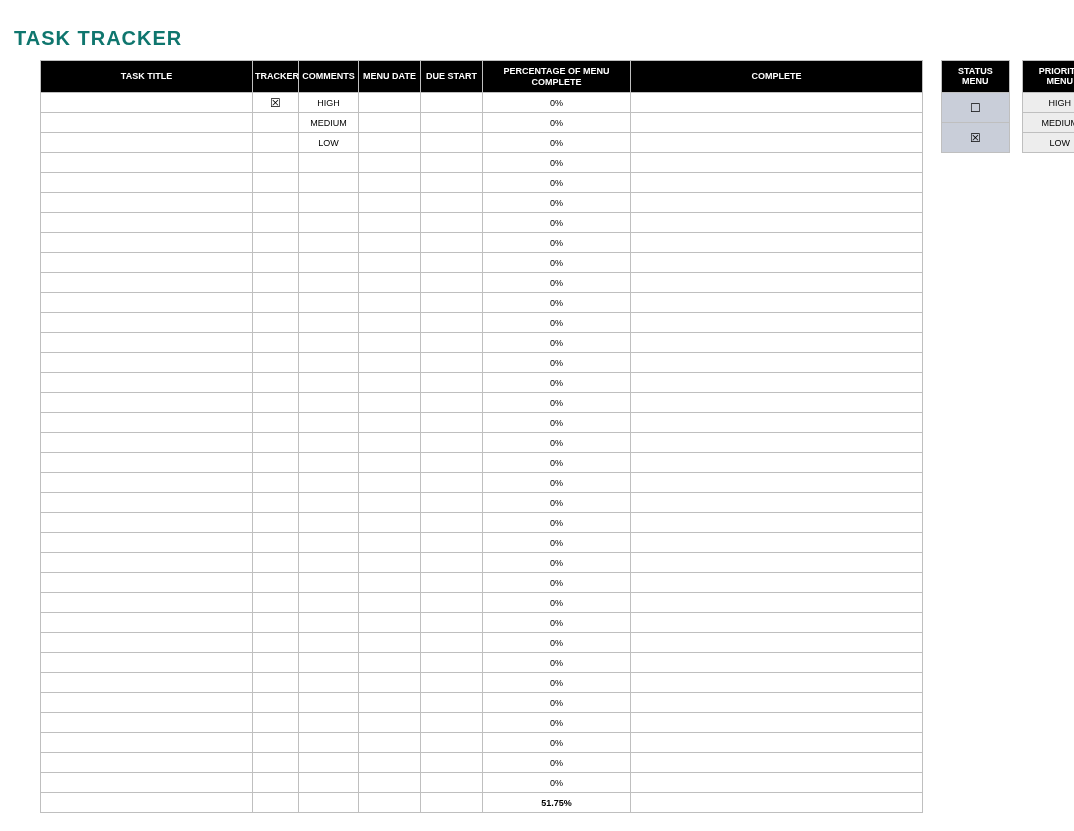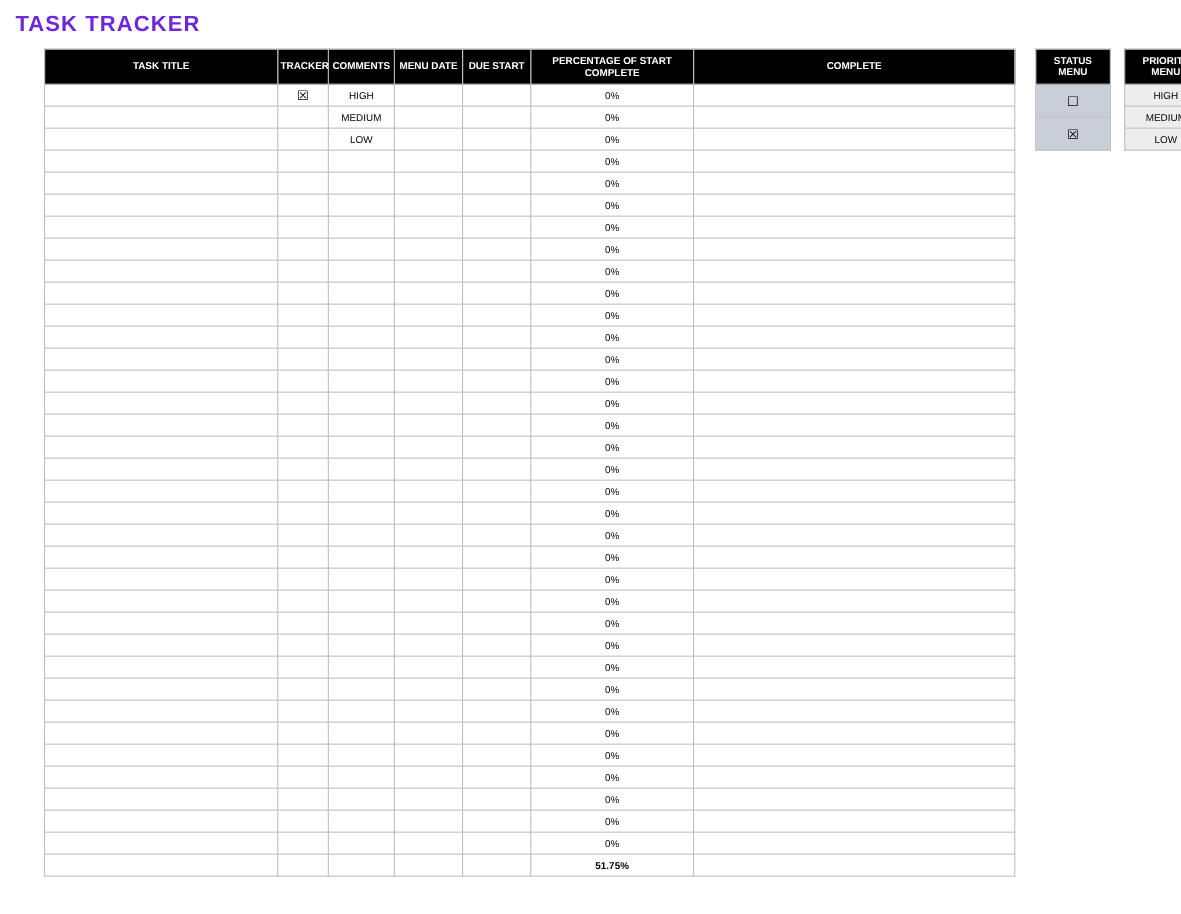--- a/index.html
+++ b/index.html
@@ -6,23 +6,23 @@
   body {
     margin: 0;
     padding: 10px 12px;
     font-family: Arial, Helvetica, sans-serif;
     background: #ffffff;
     width: 1074px;
   }
   .title {
     font-size: 20px;
     font-weight: bold;
-    color: #6d28d9;
+    color: #0f766e;
     letter-spacing: 1px;
-    margin: 1px 0 10px 2px;
+    margin: 17px 0 10px 2px;
   }
   .layout {
     display: flex;
     align-items: flex-start;
     gap: 18px;
   }
   table.main {
     border-collapse: collapse;
     table-layout: fixed;
     width: 910px;
@@ -114,21 +114,21 @@
         <col class="col-pct">
         <col class="col-comments">
     </colgroup>
     <thead>
       <tr>
         <th>TASK TITLE</th>
         <th>TRACKER</th>
         <th>COMMENTS</th>
         <th>MENU DATE</th>
         <th>DUE START</th>
-        <th>PERCENTAGE OF START COMPLETE</th>
+        <th>PERCENTAGE OF MENU COMPLETE</th>
         <th>COMPLETE</th>
       </tr>
     </thead>
     <tbody id="task-body">
         <tr>
           <td></td>
           <td class="status-cell"><span class="checkbox-glyph">☒</span></td>
           <td class="priority-cell">HIGH</td>
           <td></td>
           <td></td>

